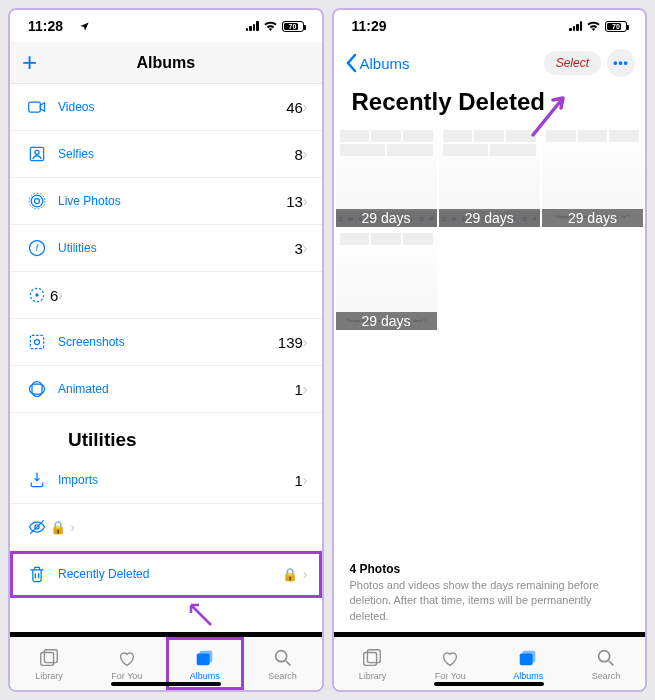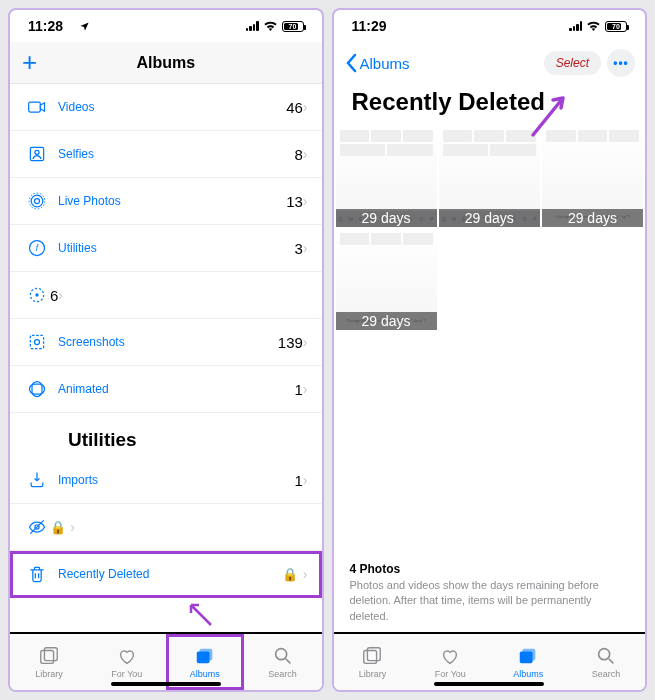--- a/index.html
+++ b/index.html
@@ -124,21 +124,21 @@
     }
     .thumb .kbd span{flex:1;text-align:center;line-height:16px;}
 
     .footer-note {
       text-align:left;padding:8px 16px;font-size:11px;color:#8e8e93;line-height:1.4;
       margin-top:auto;
     }
     .footer-note .count{color:#000;font-weight:600;font-size:12px;}
 
     .tabbar {
-      height:58px;border-top:2px solid #000000;background:#f9f9f9;
+      height:58px;border-top:5px solid #000000;background:#f9f9f9;
       display:flex;
     }
     .tab {
       flex:1;display:flex;flex-direction:column;align-items:center;justify-content:center;
       gap:2px;font-size:9px;color:#8e8e93;
     }
     .tab.active { color:#007aff; }
     .tab svg { width:24px;height:22px; }
     .tabbar.highlight-albums .tab-albums { outline:3px solid #a040d0;outline-offset:-3px;}
     .home-indicator {

